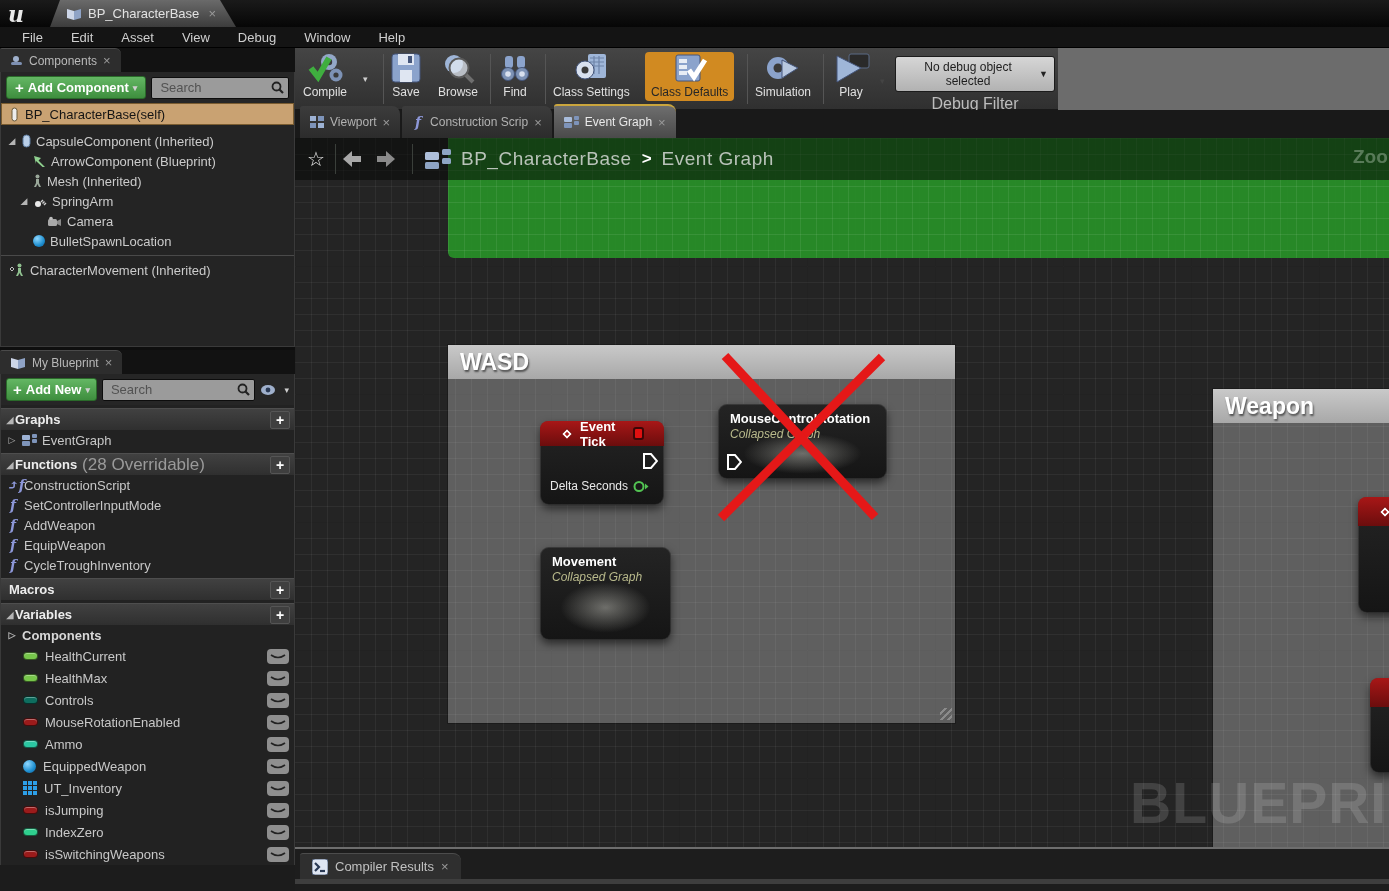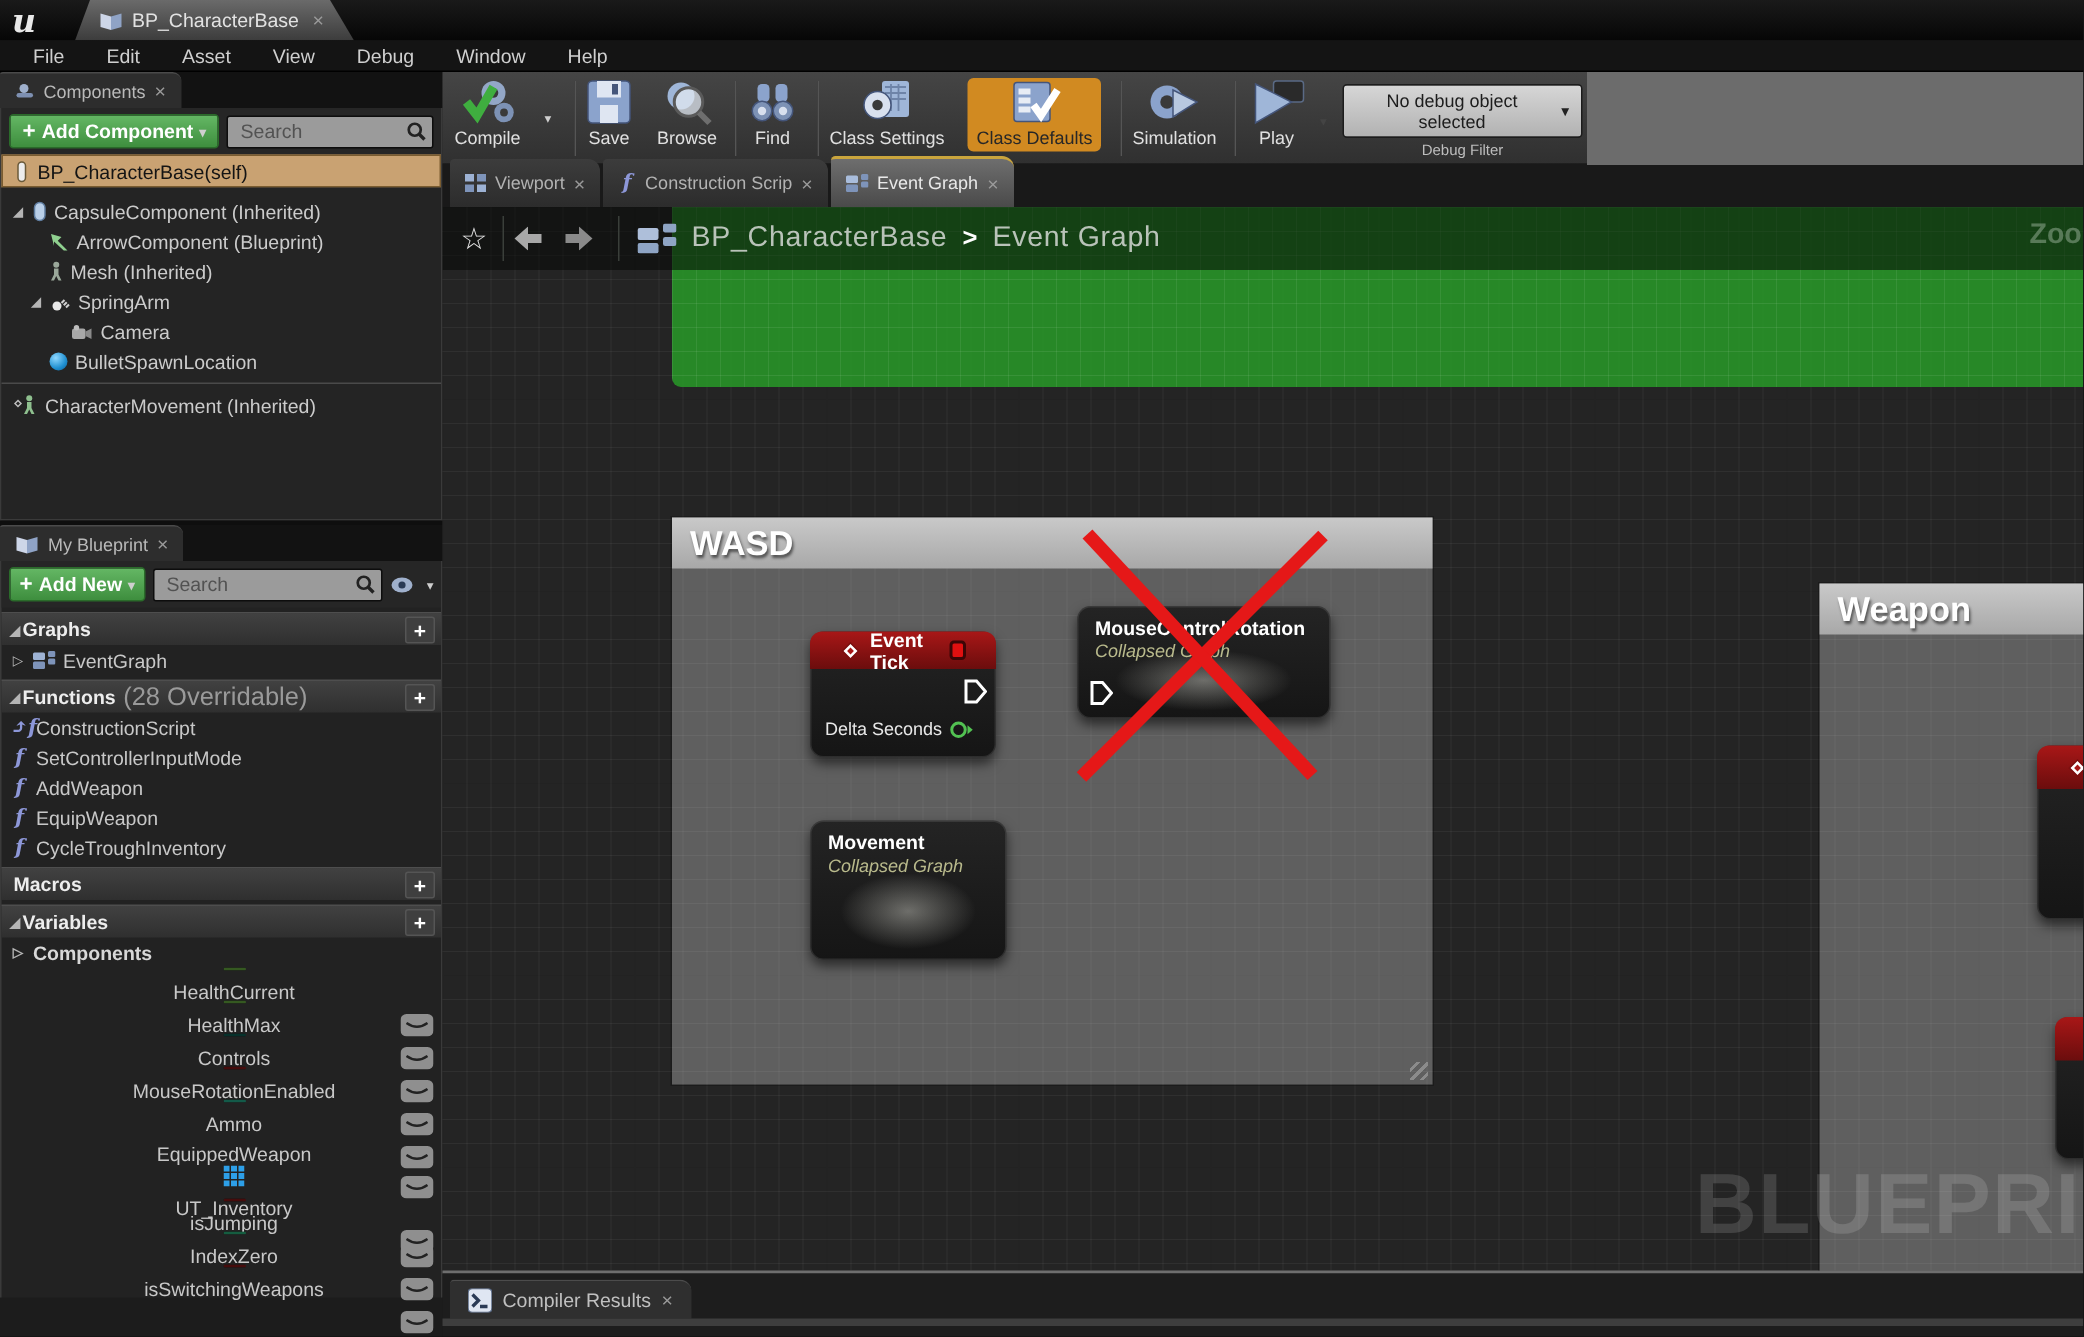--- a/index.html
+++ b/index.html
@@ -49,40 +49,40 @@
 
   .splitter { height:3px; background:#0e0e0e; }
 
   .shead { height:22px; margin-top:3px; background:linear-gradient(#414141,#2f2f2f); display:flex; align-items:center;
     padding:0 4px; color:#ededed; font-size:13px; font-weight:bold; border-top:1px solid #4e4e4e; }
   .shead .cnt { color:#9a9a9a; font-weight:normal; font-size:17px; margin-left:5px; }
   .plusbtn { margin-left:auto; width:20px; height:18px; background:#3f3f3f; border:1px solid #555; border-radius:2px;
     color:#fff; font-weight:bold; font-size:14px; line-height:16px; text-align:center; cursor:pointer; }
   .lrow { height:20px; display:flex; align-items:center; gap:5px; padding-left:6px; color:#c8c8c8; font-size:13px; cursor:pointer; }
   .ficon { color:#8d97d8; font-family:"DejaVu Serif",serif; font-style:italic; font-weight:bold; font-size:14px; width:12px; text-align:center; }
-  .vrow { height:22px; display:flex; align-items:center; gap:7px; padding:0 5px 0 22px; font-size:13px; color:#c8c8c8; cursor:pointer;flex-direction:column; }
+  .vrow { height:22px; display:flex; align-items:center; gap:7px; padding:0 5px 0 22px; font-size:13px; color:#c8c8c8; cursor:pointer; }
   .pill { width:15px; height:8px; border-radius:4px; border:1px solid rgba(0,0,0,.55); box-shadow:inset 0 1px 0 rgba(255,255,255,.35); }
   .sphere { width:13px; height:13px; border-radius:50%; background:radial-gradient(circle at 35% 30%, #8fd8ff, #1f8fd0 60%, #0c5a92); }
   .eyebtn { margin-left:auto; cursor:pointer; }
 
   
   .toolbar { position:absolute; left:295px; top:48px; width:1094px; height:62px;
     background:linear-gradient(#454545,#303030); border-bottom:1px solid #191919; }
   .toolbar .right-fill { position:absolute; left:763px; top:0; width:331px; height:62px; background:#6c6c6c; }
   .tbtn { position:absolute; top:4px; display:flex; flex-direction:column; align-items:center; gap:1px; cursor:pointer; }
   .tlabel { color:#e0e0e0; font-size:12px; }
   .tsep { position:absolute; top:6px; width:1px; height:50px; background:#1c1c1c; border-right:1px solid #555; }
   .caret { color:#cfcfcf; font-size:9px; }
   .tbtn.active { background:#d18a21; border-radius:4px; padding:0 6px 2px;justify-content:space-between; }
   .tbtn.active .tlabel { color:#272727; }
   .dbg { position:absolute; left:600px; top:8px; width:160px; text-align:center; }
   .dbg .dd { background:linear-gradient(#d6d6d6,#b2b2b2); border:1px solid #1c1c1c; border-radius:3px;
     color:#1d1d1d; font-size:12px; padding:3px 6px; display:flex; align-items:center; gap:5px; cursor:pointer; }
   .dbg .dd .dc { margin-left:auto; color:#222; font-size:9px; }
-  .dbg .lbl { color:#bdbdbd; font-size:10px; margin-top:3px; }
+  .dbg .lbl { color:#bdbdbd; font-size:16px; margin-top:3px; }
 
   
   .doctabs { position:absolute; left:295px; top:110px; width:1094px; height:28px; background:#191919; display:flex; align-items:flex-end; padding-left:5px; gap:2px; }
   .dtab { height:26px; display:flex; align-items:center; gap:6px; padding:16px 10px; font-size:12px; color:#b2b2b2;
     background:linear-gradient(#3c3c3c,#2c2c2c); border-radius:3px 8px 0 0; cursor:pointer; }
   .dtab.active { background:linear-gradient(#6e6e6e,#4a4a4a); color:#e9e9e9; border-top:2px solid #caa53d; height:28px; }
 
   
   .graph { position:absolute; left:295px; top:138px; width:1094px; height:711px; overflow:hidden;
     background-color:#242424;

